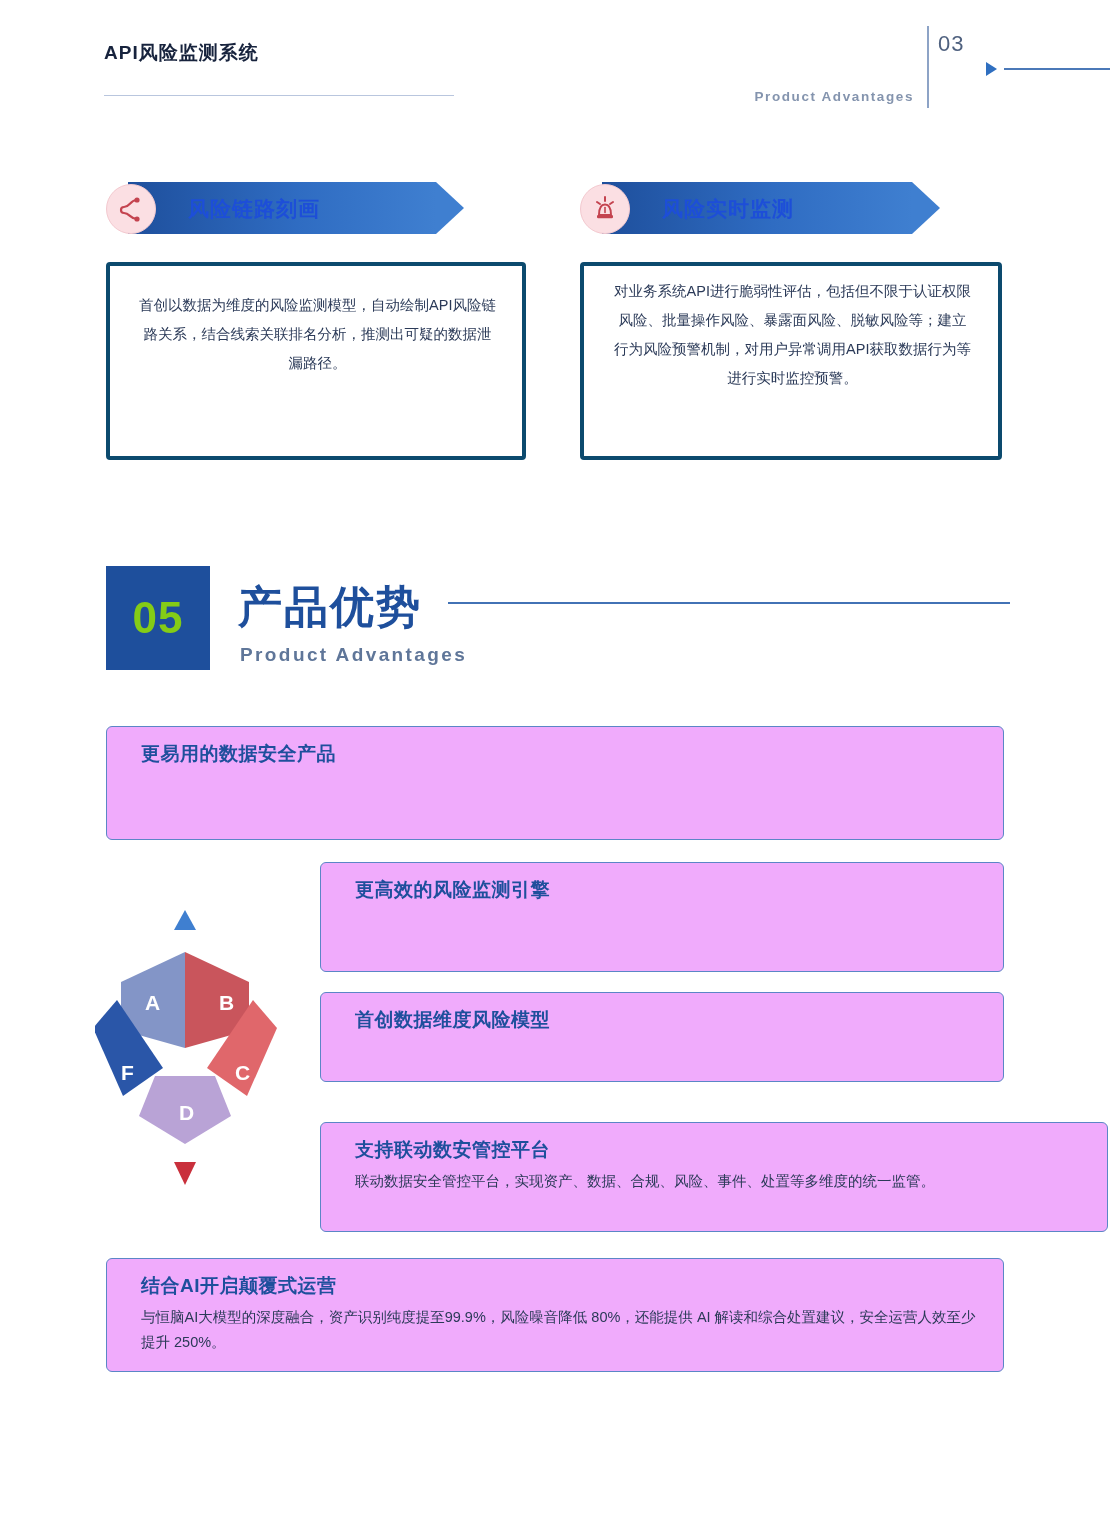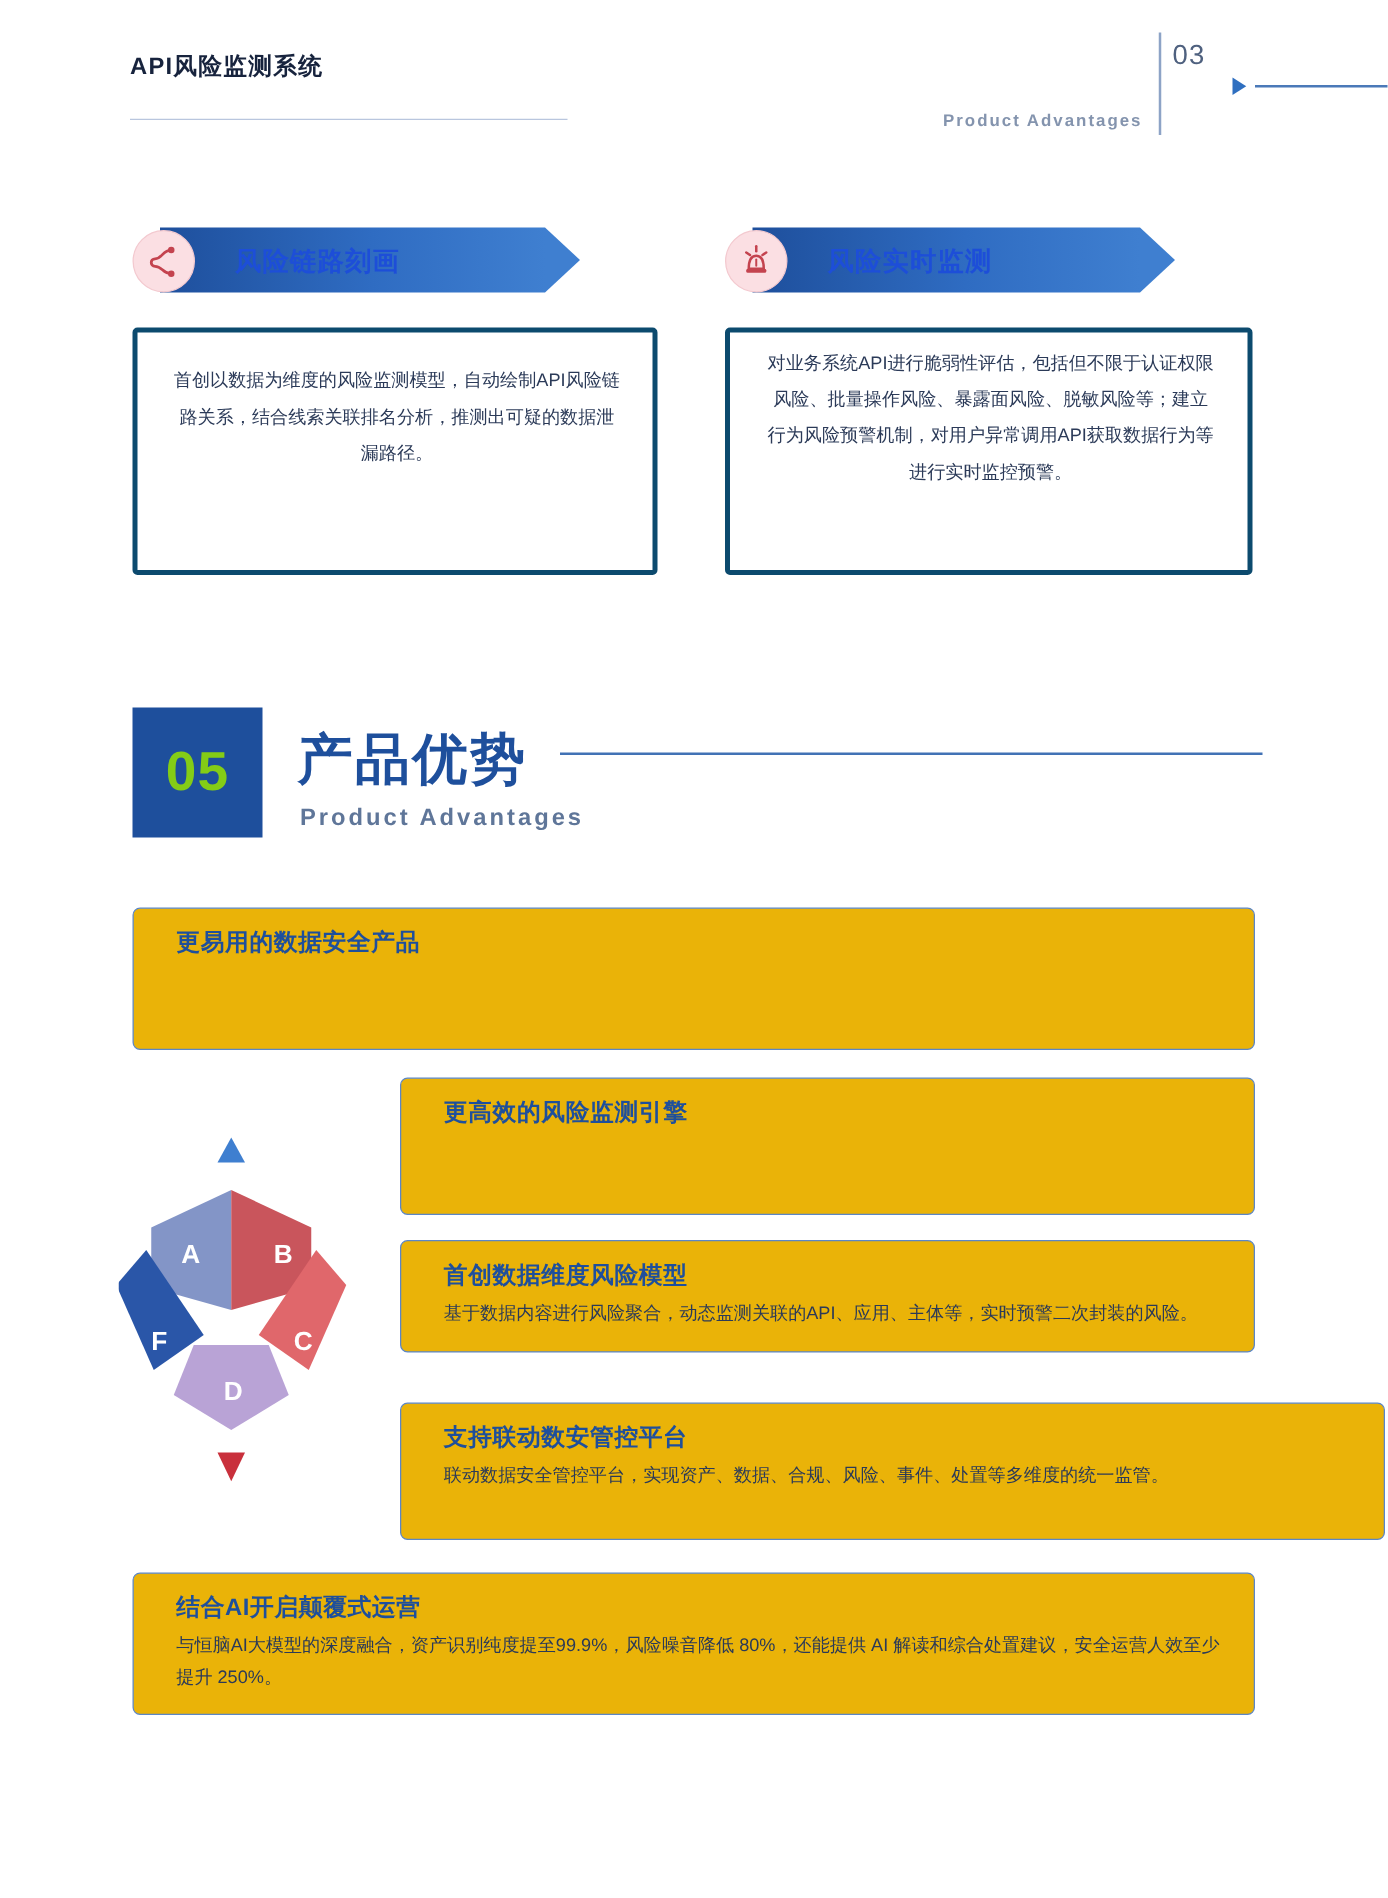--- a/index.html
+++ b/index.html
@@ -178,21 +178,21 @@
     letter-spacing: 2.4px;
     color: #5f7699;
     font-weight: bold;
   }
 
   
   .adv {
     position: absolute;
     border: 1px solid #5b86c6;
     border-radius: 6px;
-    background: #eab308;
+    background: #f0abfc;
     box-sizing: border-box;
     padding: 14px 20px 12px 34px;
   }
   .adv h3 {
     margin: 0 0 6px 0;
     font-size: 19px;
     font-weight: bold;
     color: #1e4f9c;
     letter-spacing: 0.5px;
   }
@@ -271,21 +271,20 @@
 <div class="adv" style="left:106px; top:726px; width:898px; height:114px;">
   <h3>更易用的数据安全产品</h3>
 </div>
 
 <div class="adv" style="left:320px; top:862px; width:684px; height:110px;">
   <h3>更高效的风险监测引擎</h3>
 </div>
 
 <div class="adv" style="left:320px; top:992px; width:684px; height:90px;">
   <h3>首创数据维度风险模型</h3>
-  <p>基于数据内容进行风险聚合，动态监测关联的API、应用、主体等，实时预警二次封装的风险。</p>
 </div>
 
 <div class="adv" style="left:320px; top:1122px; width:788px; height:110px;">
   <h3>支持联动数安管控平台</h3>
   <p>联动数据安全管控平台，实现资产、数据、合规、风险、事件、处置等多维度的统一监管。</p>
 </div>
 
 <div class="adv" style="left:106px; top:1258px; width:898px; height:114px;">
   <h3>结合AI开启颠覆式运营</h3>
   <p>与恒脑AI大模型的深度融合，资产识别纯度提至99.9%，风险噪音降低 80%，还能提供 AI 解读和综合处置建议，安全运营人效至少提升 250%。</p>

